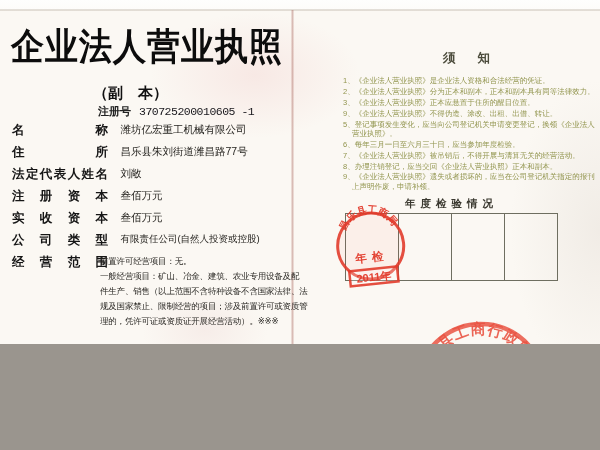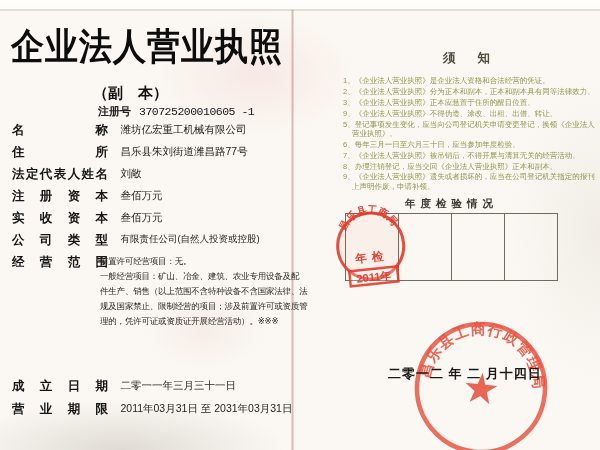--- a/index.html
+++ b/index.html
@@ -1,17 +1,17 @@
 <!DOCTYPE html>
 <html><head>
 <meta charset="utf-8">
 <style>
   html,body{margin:0;padding:0;background:#9a958e;}
   .stage{
-    position:relative;width:600px;height:450px;overflow:hidden;
+    position:relative;width:600px;height:344px;overflow:hidden;
     background:
       linear-gradient(to bottom, #fefefd 0px, #fdfcfa 9px, #c9c1b6 10px, rgba(0,0,0,0) 11px),
       radial-gradient(ellipse 150px 90px at 255px 75px, rgba(233,170,170,.20), rgba(233,170,170,0) 70%),
       radial-gradient(ellipse 90px 60px at 205px 330px, rgba(225,185,185,.18), rgba(225,185,185,0) 70%),
       radial-gradient(ellipse 230px 70px at 120px 450px, rgba(160,150,142,.30), rgba(160,150,142,0) 72%),
       radial-gradient(ellipse 120px 200px at 600px 230px, rgba(210,200,190,.25), rgba(210,200,190,0) 75%),
       #fbf8f3;
     font-family:"Liberation Sans","DejaVu Sans",sans-serif;
     color:#1f1d1b;
   }

